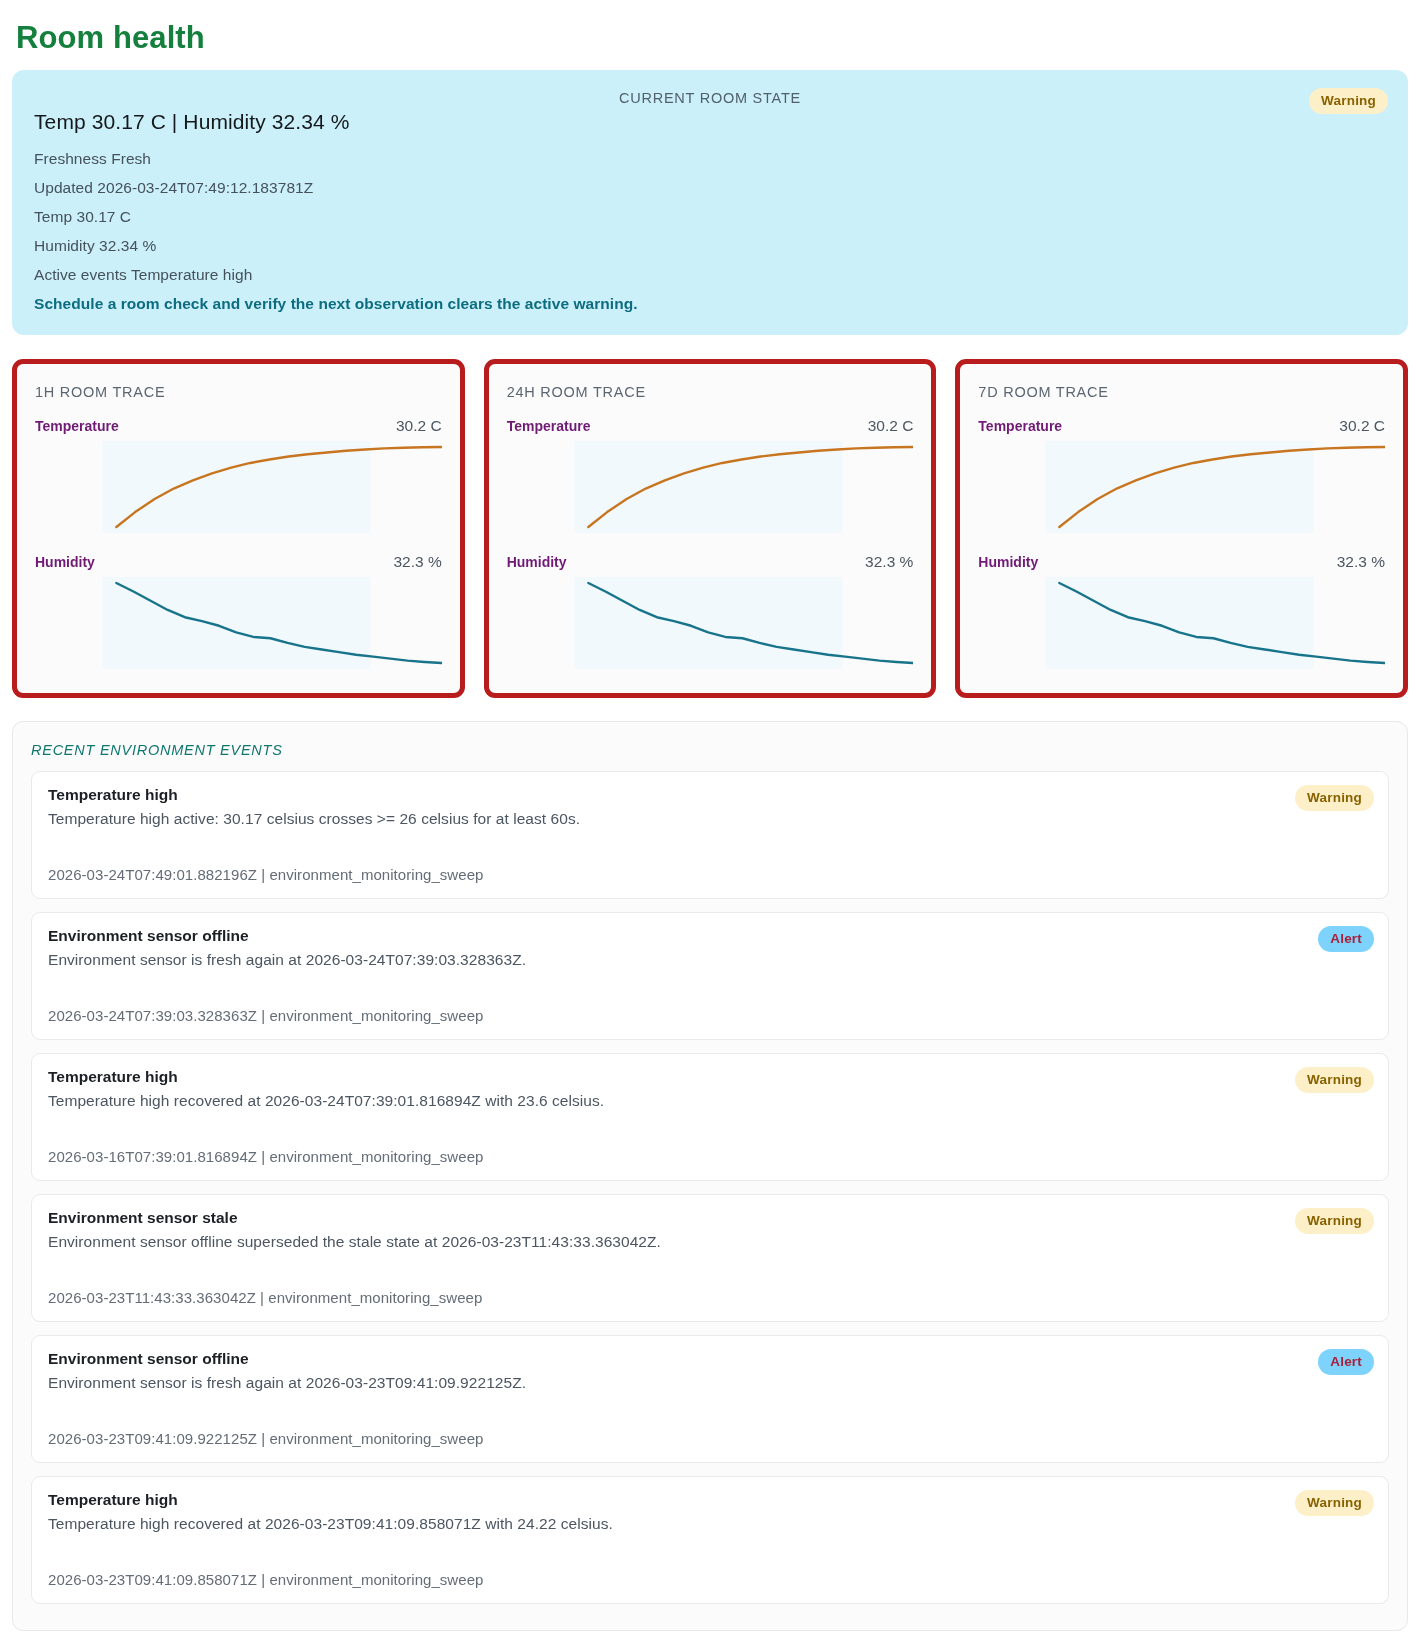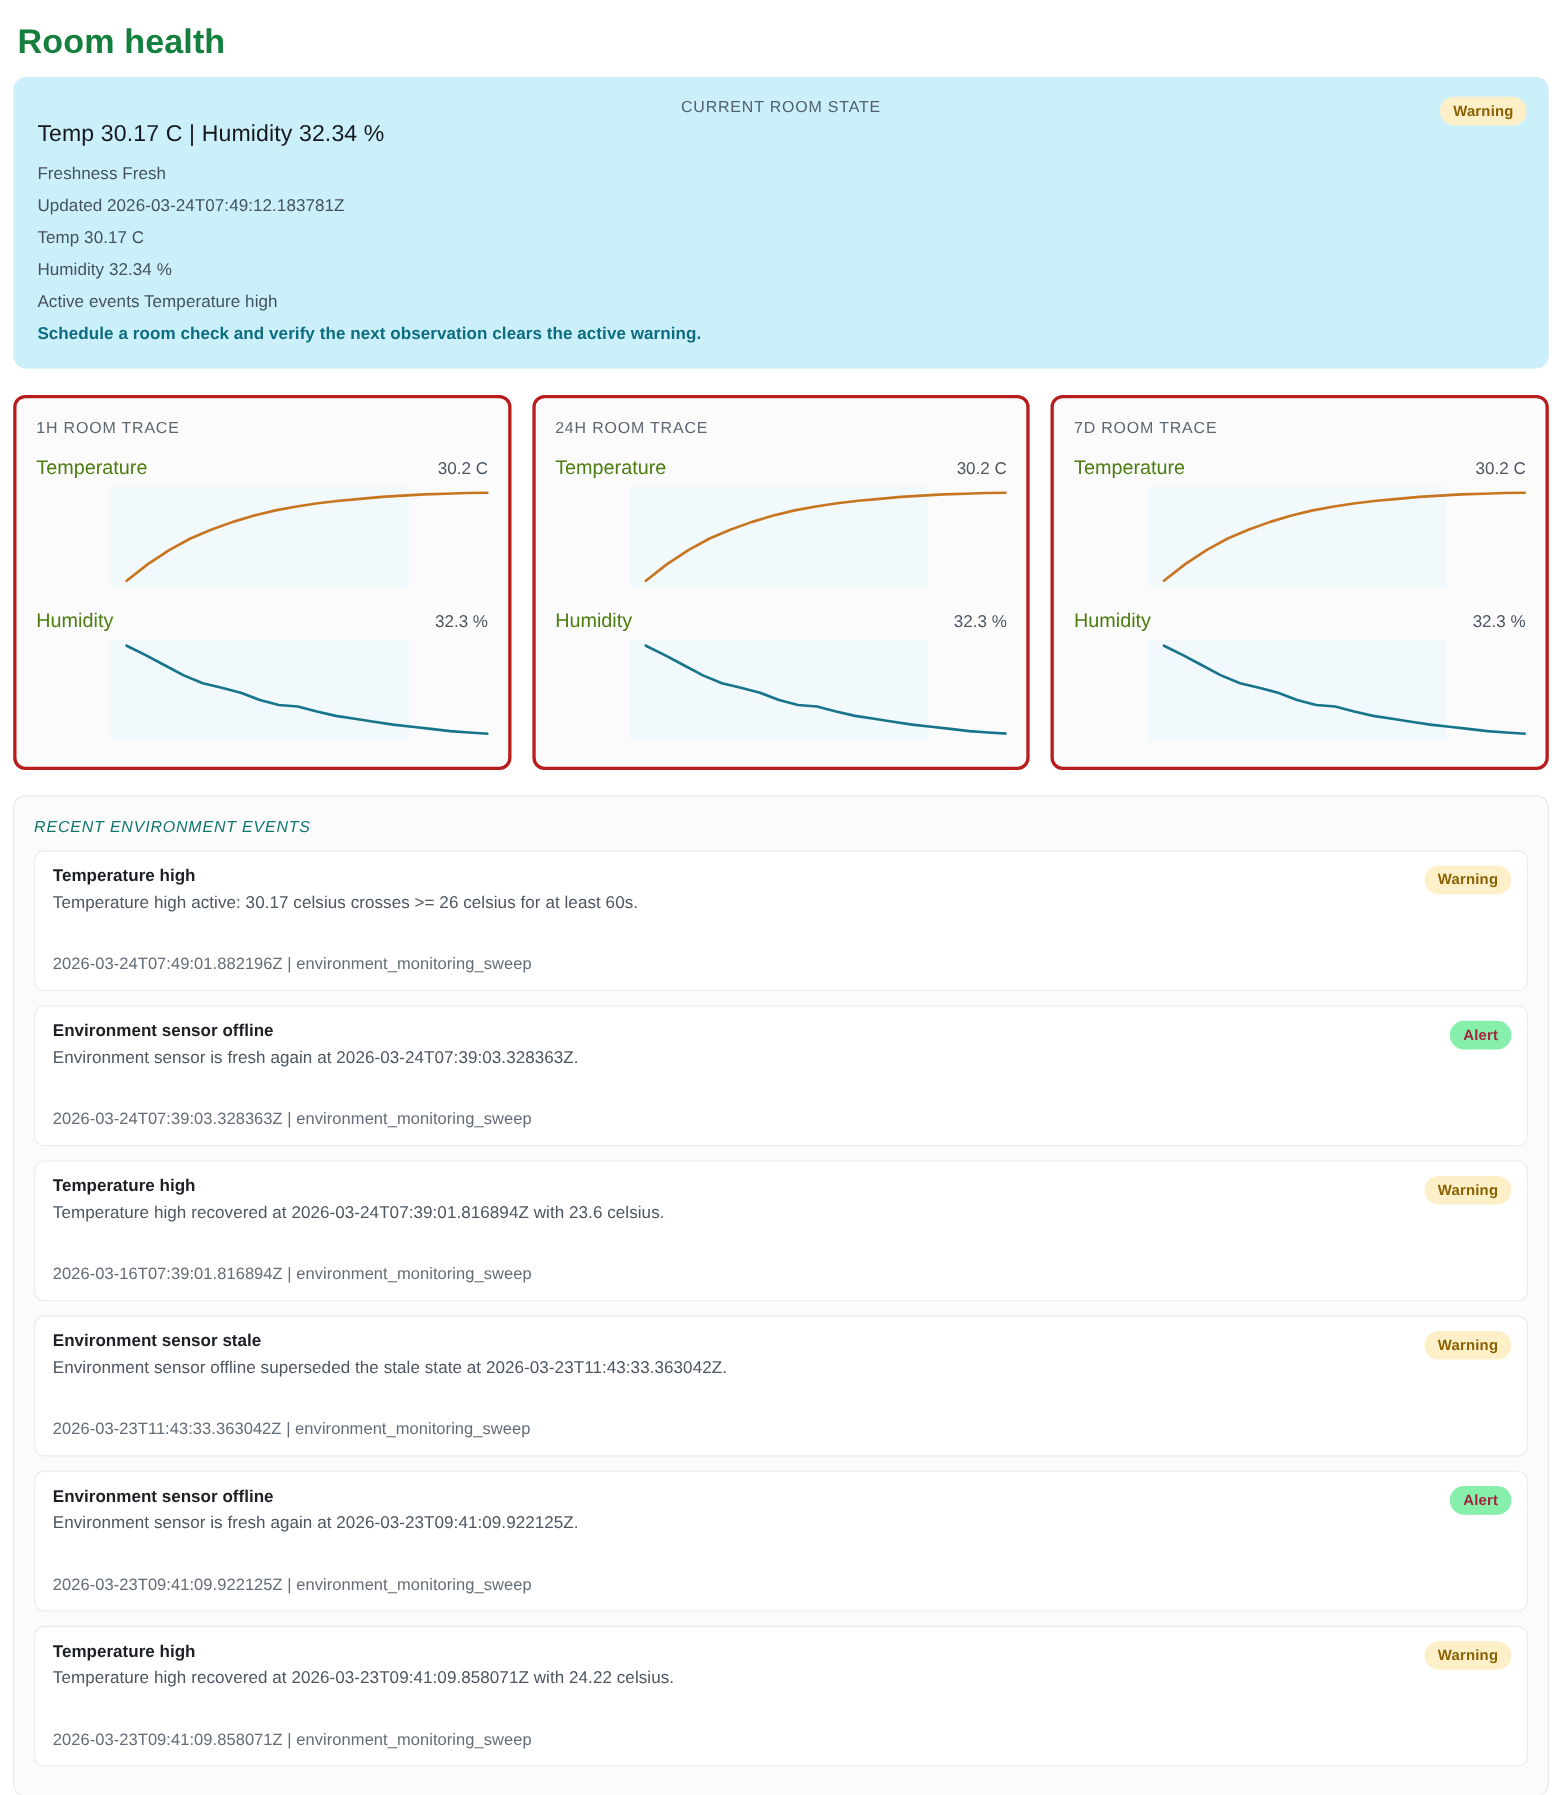--- a/index.html
+++ b/index.html
@@ -65,58 +65,58 @@
   .badge {
     display: inline-block;
     font-size: 13.5px;
     font-weight: 700;
     border-radius: 999px;
     padding: 5px 12px 6px 12px;
     letter-spacing: .2px;
     white-space: nowrap;
   }
   .badge.warning { background: #fdf0c8; color: #8a6100; }
-  .badge.alert   { background: #86efac; color: #a8213c; }
+  .badge.alert   { background: #7dd3fc; color: #a8213c; }
   .banner .badge {
     position: absolute;
     top: 18px;
     right: 20px;
   }
 
   
   .trace-row {
     display: flex;
     gap: 19px;
     margin-bottom: 23px;
   }
   .trace-card {
     flex: 1 1 0;
     background: #fbfbfc;
-    border: 3px solid #b91c1c;
+    border: 5px solid #b91c1c;
     border-radius: 11px;
     padding: 20px 18px 24px 18px;
     min-width: 0;
   }
   .trace-eyebrow {
     font-size: 14.5px;
     letter-spacing: .75px;
     color: #5c6671;
     text-transform: uppercase;
     margin-bottom: 17px;
   }
   .metric-head {
     display: flex;
     align-items: baseline;
     justify-content: space-between;
     margin-bottom: 6px;
   }
   .metric-name {
-    font-size: 18px;
-    font-weight: 400;
-    color: #4d7c0f;
+    font-size: 14px;
+    font-weight: 700;
+    color: #701a75;
   }
   .metric-value {
     font-size: 15.5px;
     color: #4c5661;
   }
   .spark {
     height: 92px;
     width: 100%;
     display: block;
     margin-bottom: 20px;

